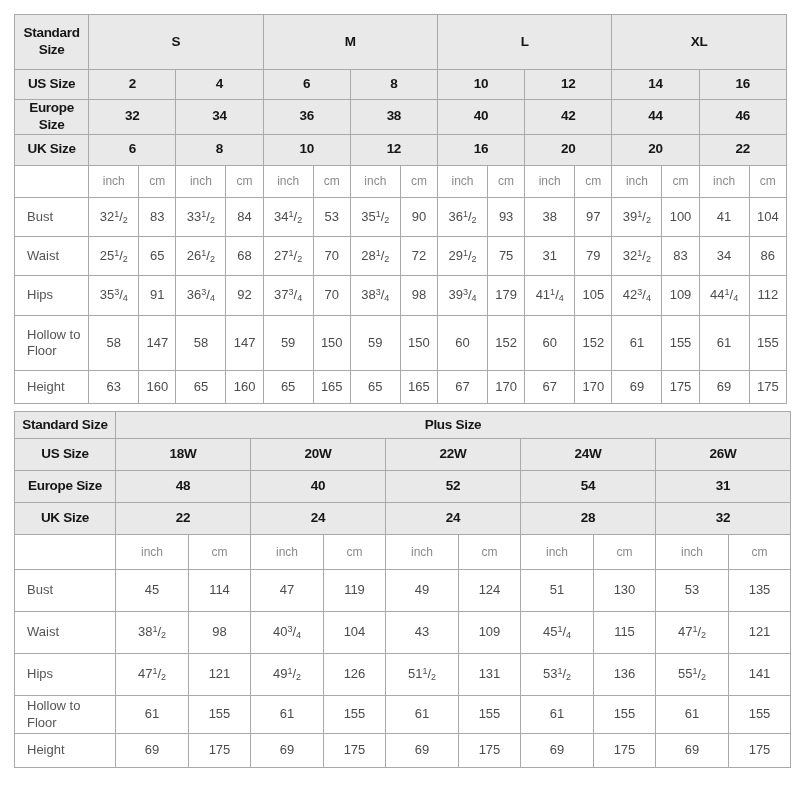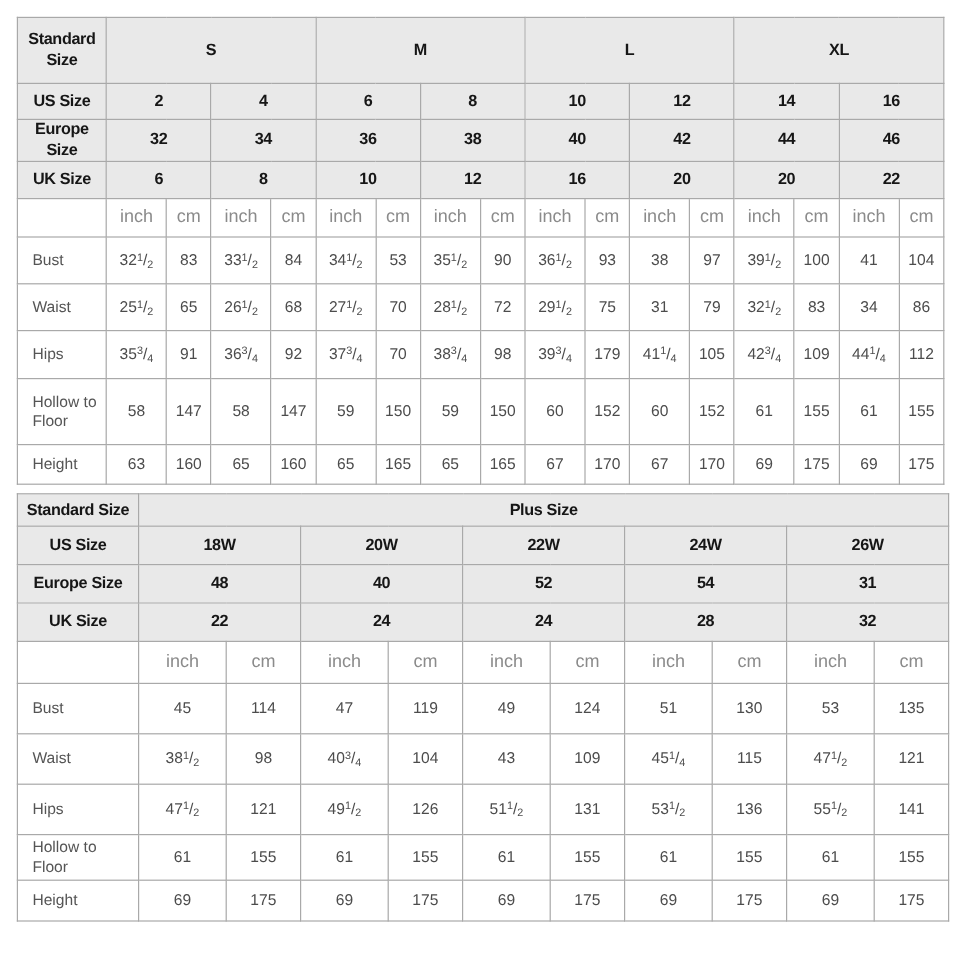--- a/index.html
+++ b/index.html
@@ -8,21 +8,21 @@
   table{border-collapse:collapse;table-layout:fixed;position:absolute;background:#ffffff;}
   #t1{left:14px;top:14px;width:773px;}
   #t2{left:14px;top:411px;width:773px;}
   td{border:1px solid #a9a9a9;text-align:center;vertical-align:middle;padding:0 2px;
      overflow:hidden;color:#4c4c4c;font-size:13px;line-height:1.25;}
   table{border:1px solid #14b8a6;}
   
   tr.row-group td, tr.row-size td{background:#e9e9e9;font-weight:bold;color:#161616;
      letter-spacing:-0.3px;font-size:13.5px;}
   
-  tr.row-units td{background:#ffffff;color:#8b8b8b;font-size:15px;font-weight:normal;}
+  tr.row-units td{background:#ffffff;color:#8b8b8b;font-size:12px;font-weight:normal;}
   
   tr.row-measure td{background:#ffffff;}
   tr.row-measure td.label-cell{text-align:left;padding-left:12px;color:#555555;}
   sup{font-size:9px;vertical-align:0.4em;line-height:0;}
   sub{font-size:9px;vertical-align:-0.25em;line-height:0;}
   
   #t1 tr:nth-child(1){height:55px;}
   #t1 tr:nth-child(2){height:30px;}
   #t1 tr:nth-child(3){height:31px;}
   #t1 tr:nth-child(4){height:31px;}

